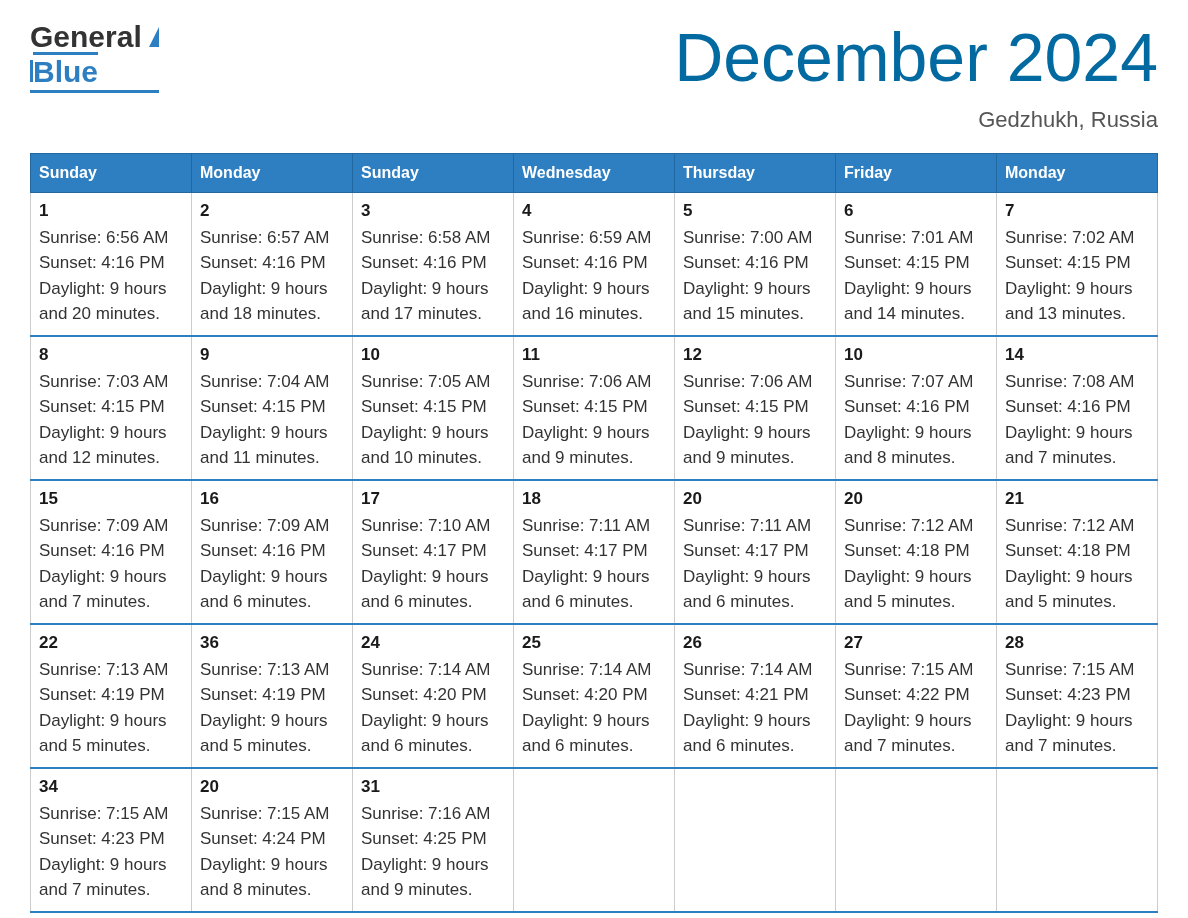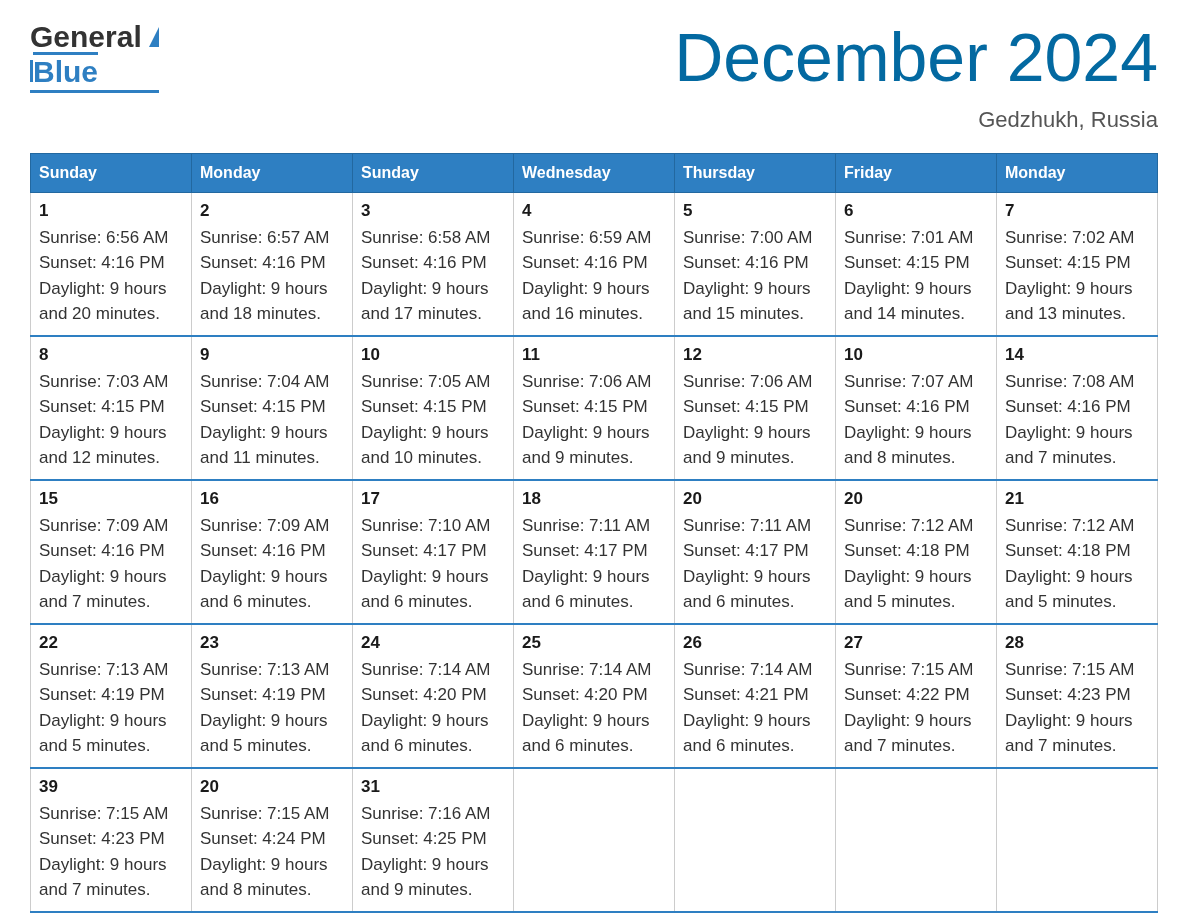--- a/index.html
+++ b/index.html
@@ -197,21 +197,21 @@
           <div class="day-number">21</div>
           <div class="day-info">Sunrise: 7:12 AM<br>Sunset: 4:18 PM<br>Daylight: 9 hours<br>and 5 minutes.</div>
         </td>
       </tr>
       <tr>
         <td>
           <div class="day-number">22</div>
           <div class="day-info">Sunrise: 7:13 AM<br>Sunset: 4:19 PM<br>Daylight: 9 hours<br>and 5 minutes.</div>
         </td>
         <td>
-          <div class="day-number">23</div>
+          <div class="day-number">36</div>
           <div class="day-info">Sunrise: 7:13 AM<br>Sunset: 4:19 PM<br>Daylight: 9 hours<br>and 5 minutes.</div>
         </td>
         <td>
           <div class="day-number">24</div>
           <div class="day-info">Sunrise: 7:14 AM<br>Sunset: 4:20 PM<br>Daylight: 9 hours<br>and 6 minutes.</div>
         </td>
         <td>
           <div class="day-number">25</div>
           <div class="day-info">Sunrise: 7:14 AM<br>Sunset: 4:20 PM<br>Daylight: 9 hours<br>and 6 minutes.</div>
         </td>
@@ -223,21 +223,21 @@
           <div class="day-number">27</div>
           <div class="day-info">Sunrise: 7:15 AM<br>Sunset: 4:22 PM<br>Daylight: 9 hours<br>and 7 minutes.</div>
         </td>
         <td>
           <div class="day-number">28</div>
           <div class="day-info">Sunrise: 7:15 AM<br>Sunset: 4:23 PM<br>Daylight: 9 hours<br>and 7 minutes.</div>
         </td>
       </tr>
       <tr>
         <td>
-          <div class="day-number">39</div>
+          <div class="day-number">34</div>
           <div class="day-info">Sunrise: 7:15 AM<br>Sunset: 4:23 PM<br>Daylight: 9 hours<br>and 7 minutes.</div>
         </td>
         <td>
           <div class="day-number">20</div>
           <div class="day-info">Sunrise: 7:15 AM<br>Sunset: 4:24 PM<br>Daylight: 9 hours<br>and 8 minutes.</div>
         </td>
         <td>
           <div class="day-number">31</div>
           <div class="day-info">Sunrise: 7:16 AM<br>Sunset: 4:25 PM<br>Daylight: 9 hours<br>and 9 minutes.</div>
         </td>

